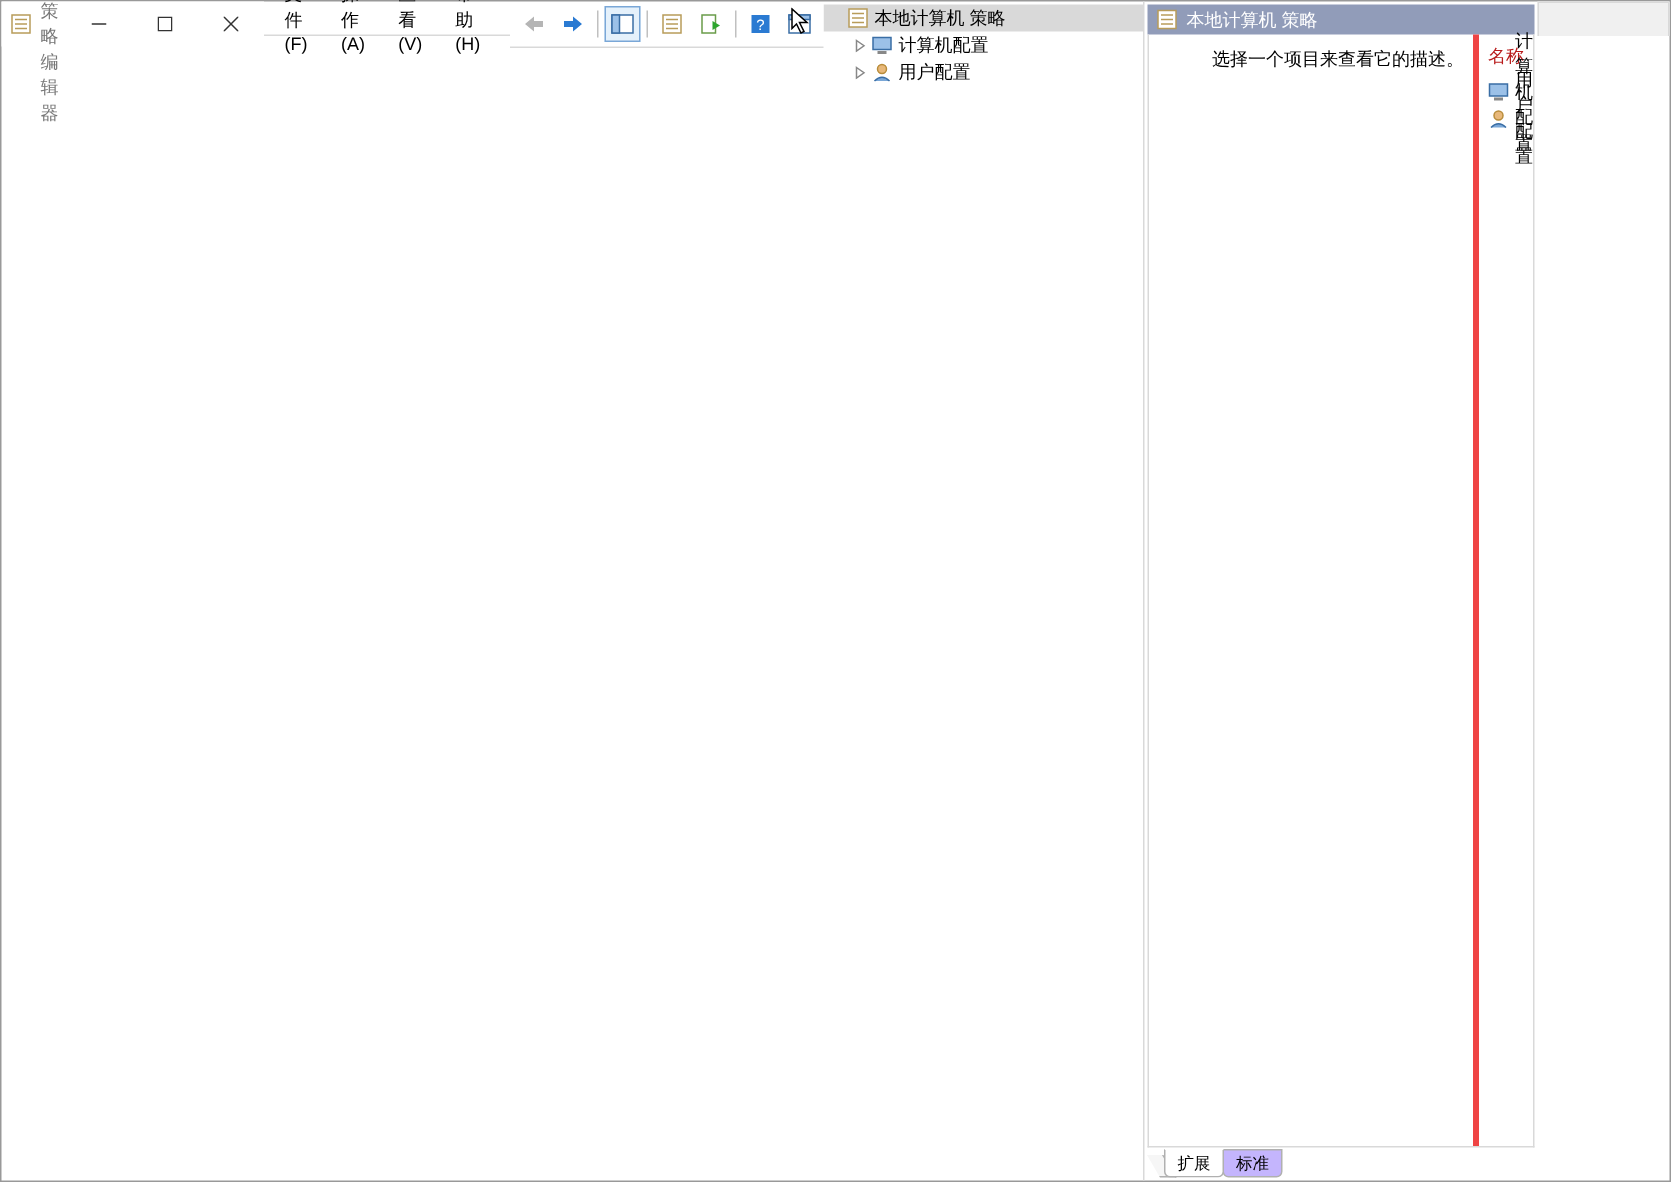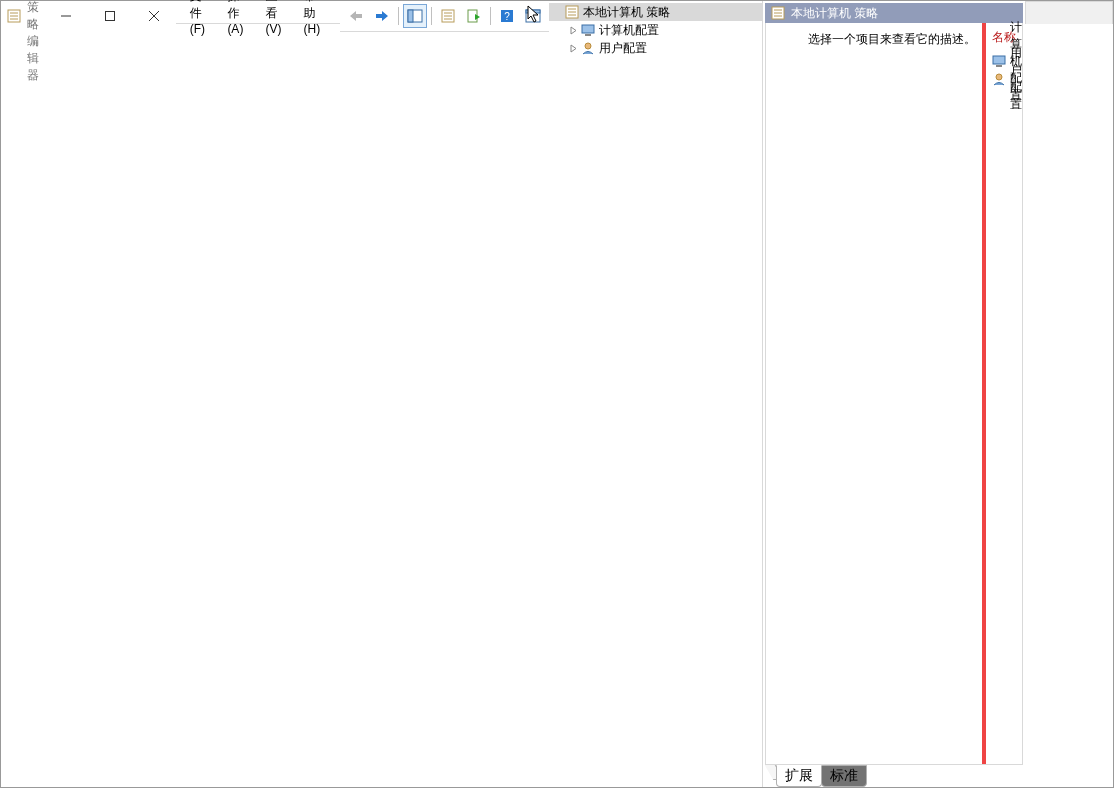--- a/index.html
+++ b/index.html
@@ -154,32 +154,32 @@
   .list-item {
     display: flex;
     align-items: center;
     height: 18px;
     gap: 4px;
   }
   .tabbar {
     height: 20px;
     margin: 0 2px 2px 2px;
     display: flex;
-    align-items: flex-start;
+    align-items: flex-end;
     padding-left: 4px;
-    font-size: 14px;
+    font-size: 11px;
   }
   .tab {
     padding: 1px 8px;
     border: 1px solid #b0b0b0;
     border-top-left-radius: 0;
     border-top-right-radius: 0;
     border-bottom-left-radius: 4px;
     border-bottom-right-radius: 4px;
-    background: #737373;
+    background: #c4b5fd;
     margin-right: -1px;
     position: relative;
   }
   .tab.active {
     background: #fff;
     border-top-color: #fff;
     z-index: 2;
   }
   .tab-lead {
     width: 10px;

